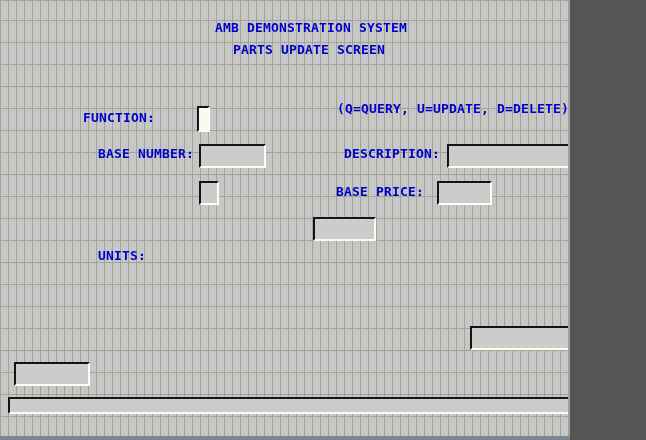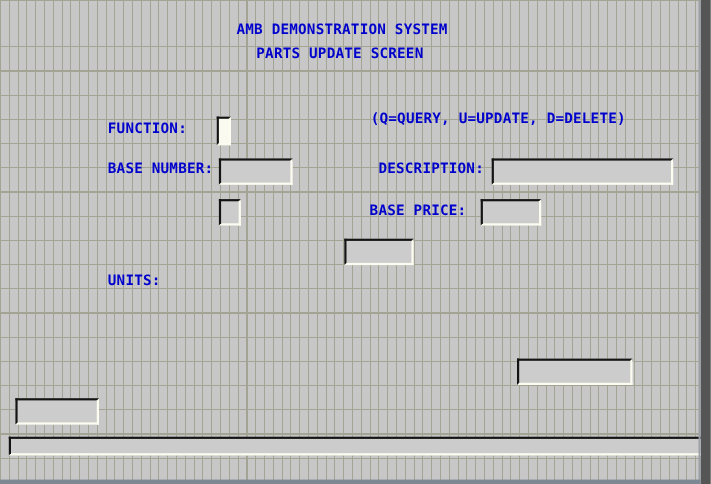--- a/index.html
+++ b/index.html
@@ -1,18 +1,18 @@
 <!DOCTYPE html>
 <html><head>
 <meta charset="utf-8">
 <style>
   html,body { margin:0; padding:0; }
   body { width:646px; height:440px; background:#555; }
   .screen {
-    position:relative; width:637px; height:440px; overflow:hidden;
+    position:relative; width:570px; height:440px; overflow:hidden;
     background-color:#c7c7c7;
     background-image:
       linear-gradient(to bottom, #a3a494 0 1px, transparent 1px),
       repeating-linear-gradient(to right, #a3a494 0 1px, transparent 1px 8px),
       repeating-linear-gradient(to bottom, #a3a494 0 1px, transparent 1px 22px);
     background-repeat: no-repeat, repeat, repeat;
     background-position: 0 0, 0 0, 0 20px;
     font-family:"DejaVu Sans Mono", monospace;
   }
   .lbl {
@@ -32,21 +32,21 @@
   .edge-bottom { position:absolute; left:0; right:0; bottom:0; height:4px; background:#7e8794; }
 </style>
 </head>
 <body>
 
 <div class="screen">
 
   <div class="lbl" style="left:215px; top:21px;">AMB DEMONSTRATION SYSTEM</div>
   <div class="lbl" style="left:233px; top:43px;">PARTS UPDATE SCREEN</div>
 
-  <div class="lbl" style="left:98px; top:111px;">FUNCTION:</div>
+  <div class="lbl" style="left:83px; top:111px;">FUNCTION:</div>
   <input class="field active" style="left: 197px; top: 106px; width: 13px; height: 26px; padding: 0px;" value="">
   <div class="lbl" style="left:337px; top:102px;">(Q=QUERY, U=UPDATE, D=DELETE)</div>
 
   <div class="lbl" style="left:98px; top:147px;">BASE NUMBER:</div>
   <input class="field" style="left: 199px; top: 144px; width: 67px; height: 24px;" value="">
   <div class="lbl" style="left:344px; top:147px;">DESCRIPTION:</div>
   <input class="field" style="left: 447px; top: 144px; width: 165px; height: 24px;" value="">
 
   <div class="lbl" style="left:98px; top:203px;margin-top:46px;">UNITS:</div>
   <input class="field" style="left: 199px; top: 181px; width: 20px; height: 24px; padding: 0px 1px;" value="">

